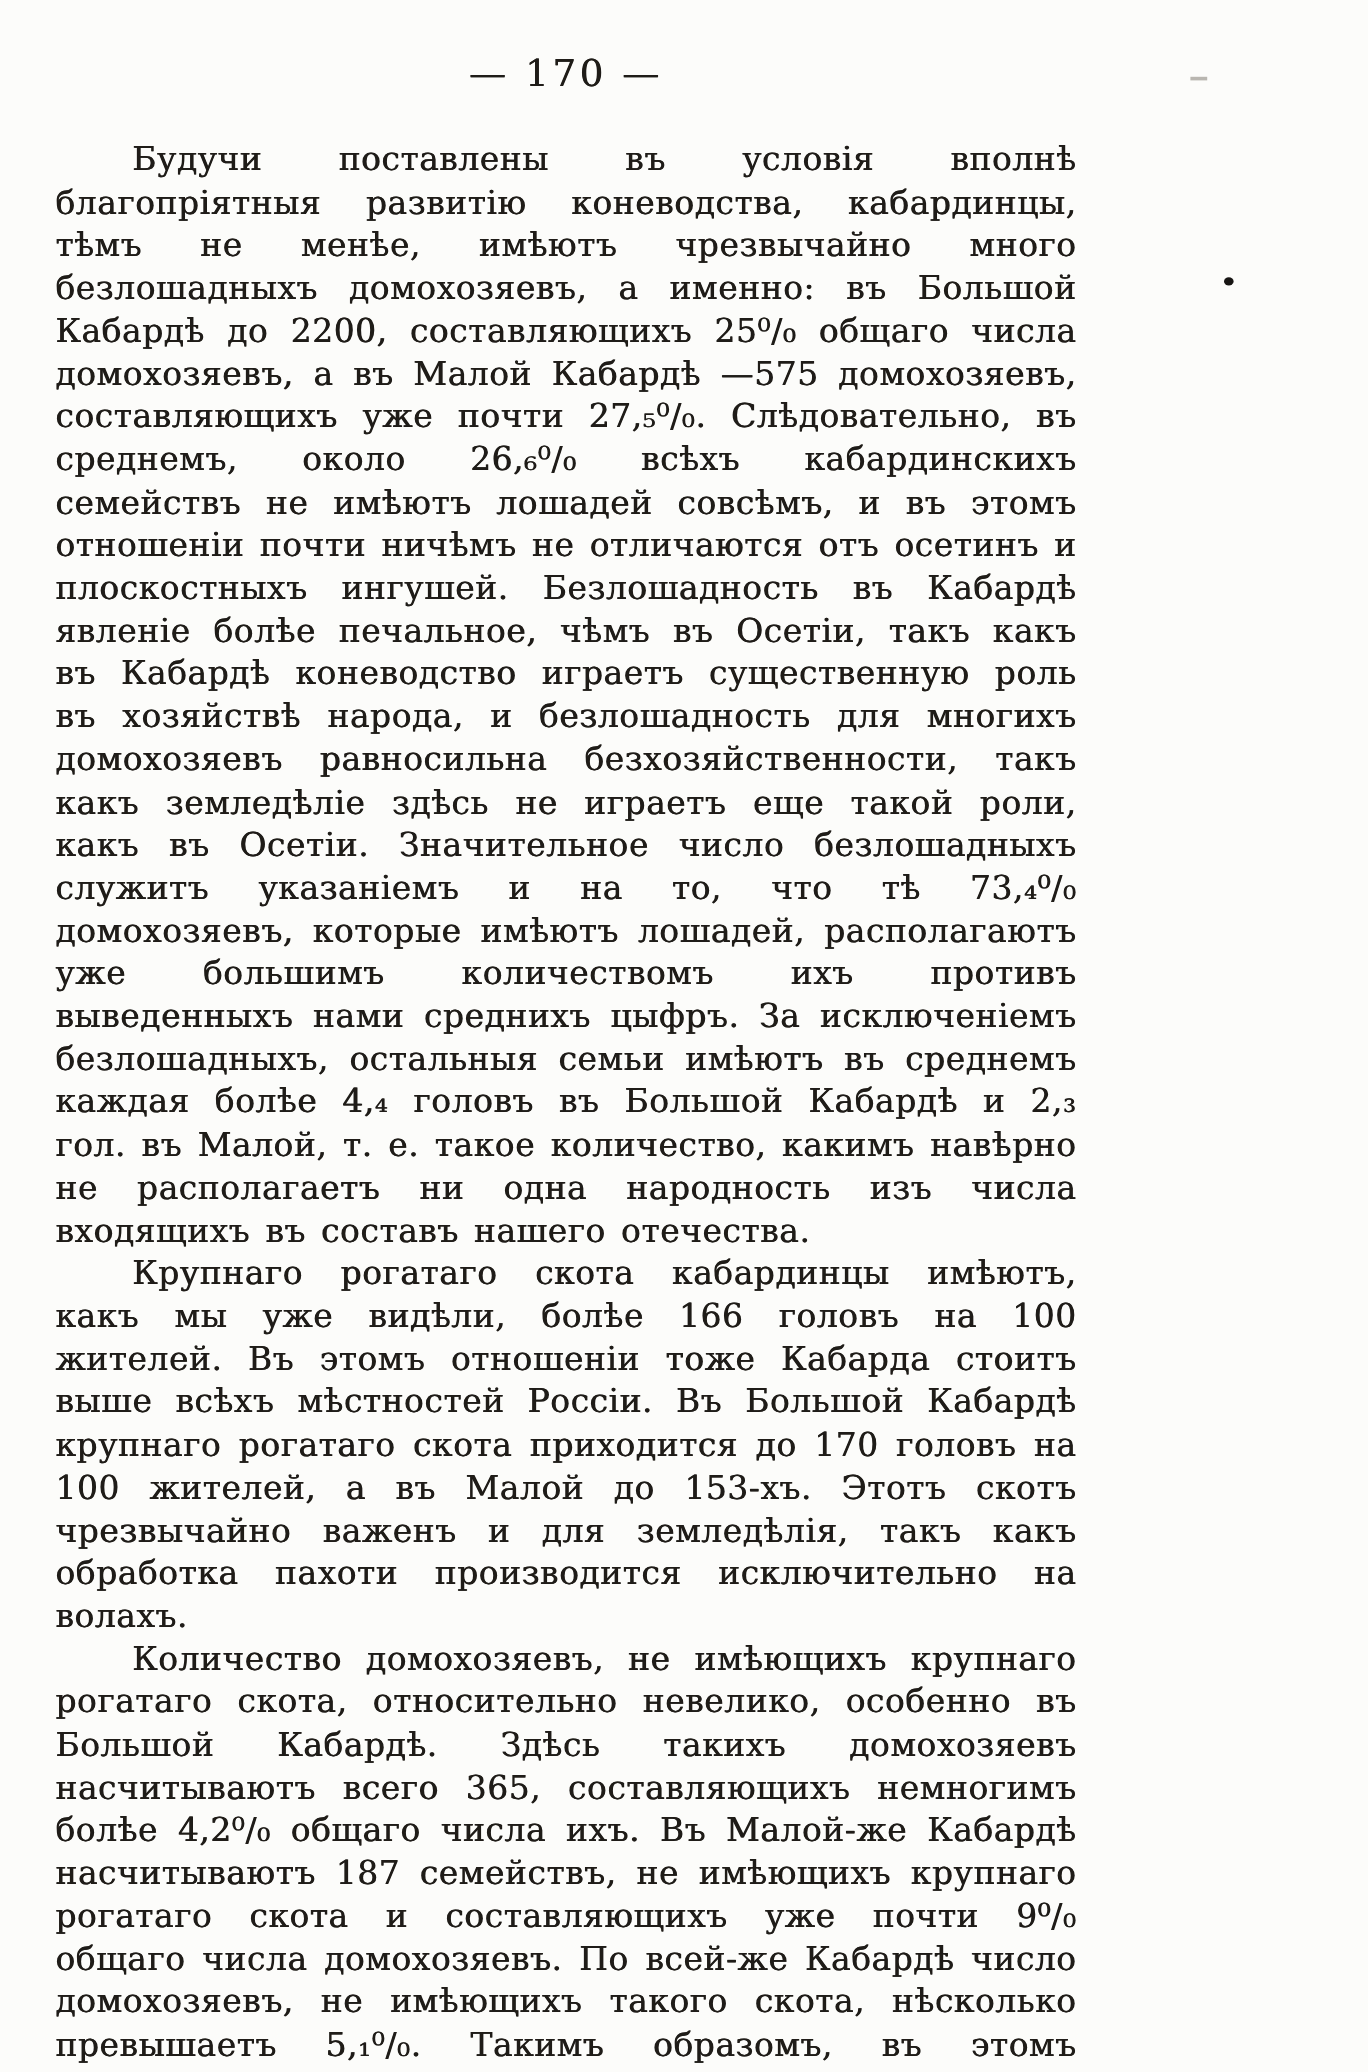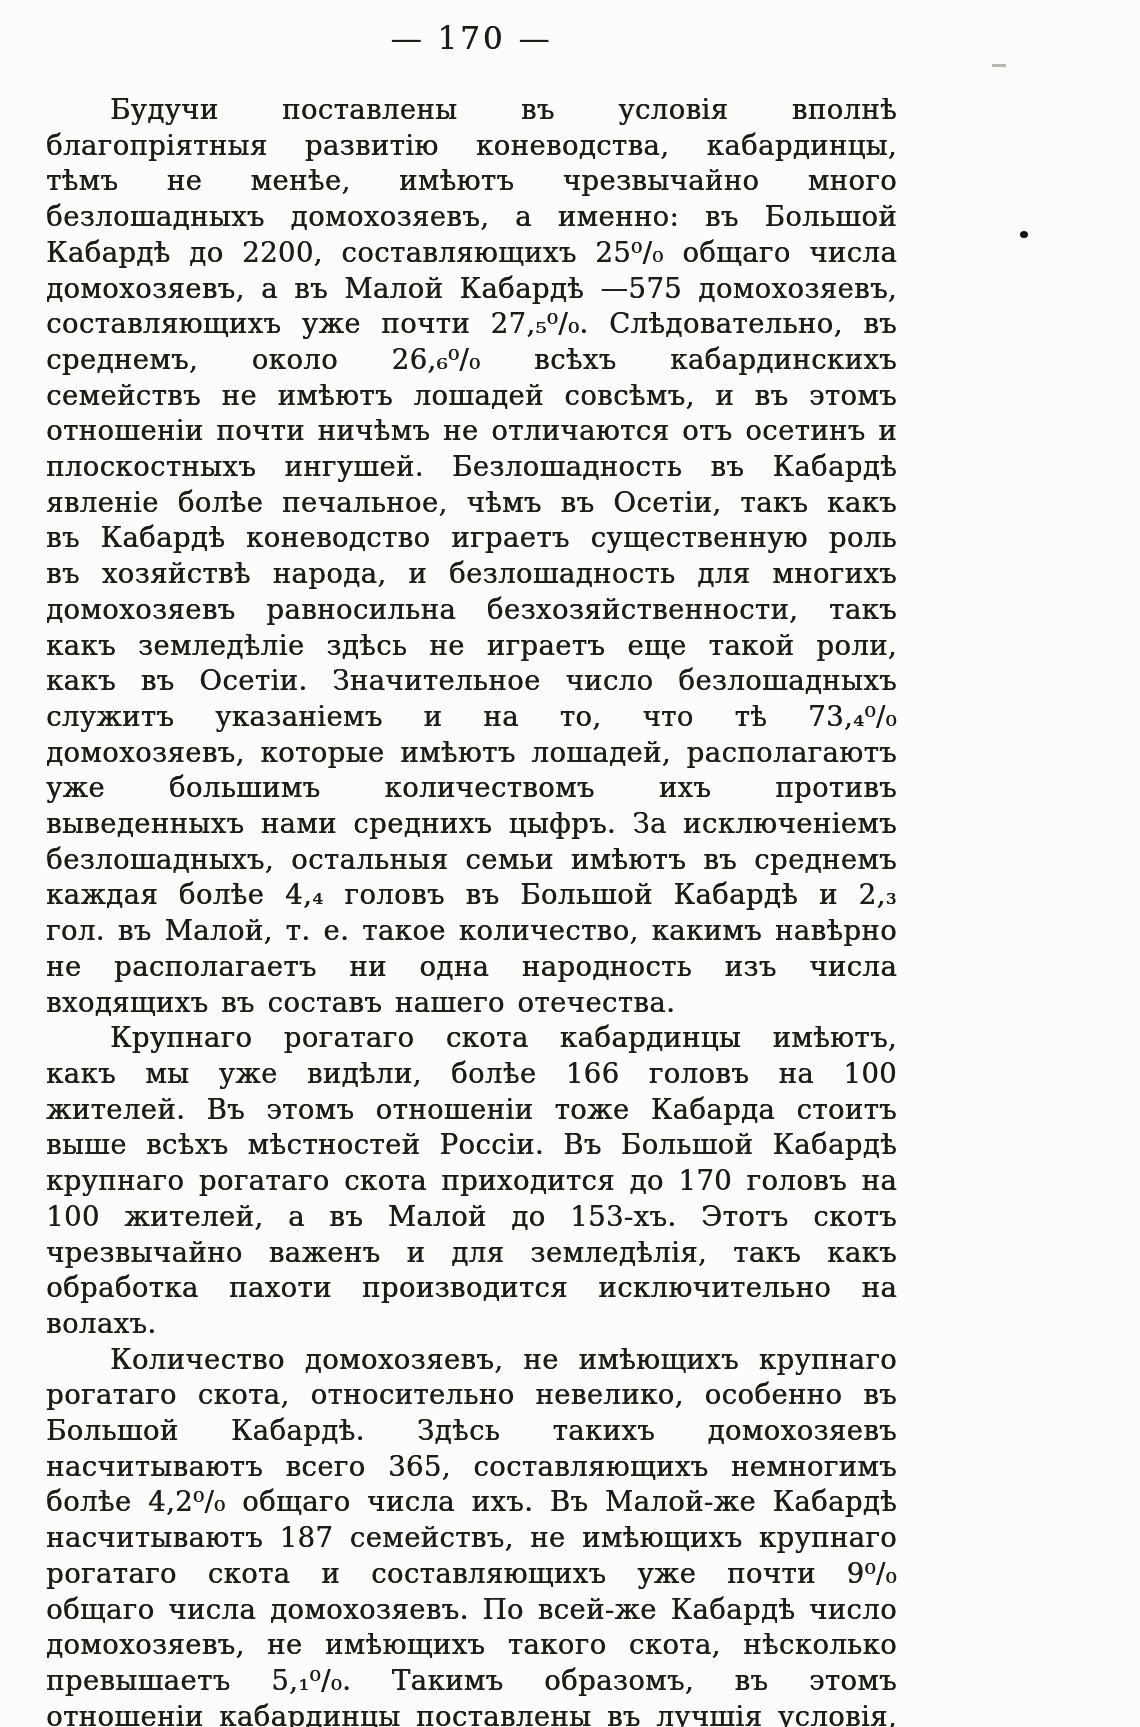--- a/index.html
+++ b/index.html
@@ -12,21 +12,21 @@
     background: #fcfcfa;
     overflow: hidden;
     font-family: "DejaVu Serif", "Liberation Serif", serif;
     color: #1f1c18;
     position: relative;
   }
   .page {
     box-sizing: border-box;
     width: 987px;
     height: 1727px;
-    padding: 20px 90px 40px 46px;
+    padding: 44px 90px 40px 46px;
     position: relative;
   }
   .page-number {
     text-align: center;
     font-size: 31px;
     letter-spacing: 3px;
     margin-bottom: 36px;
     text-shadow: 0.4px 0 0 currentColor;
   }
   .body-text p {

